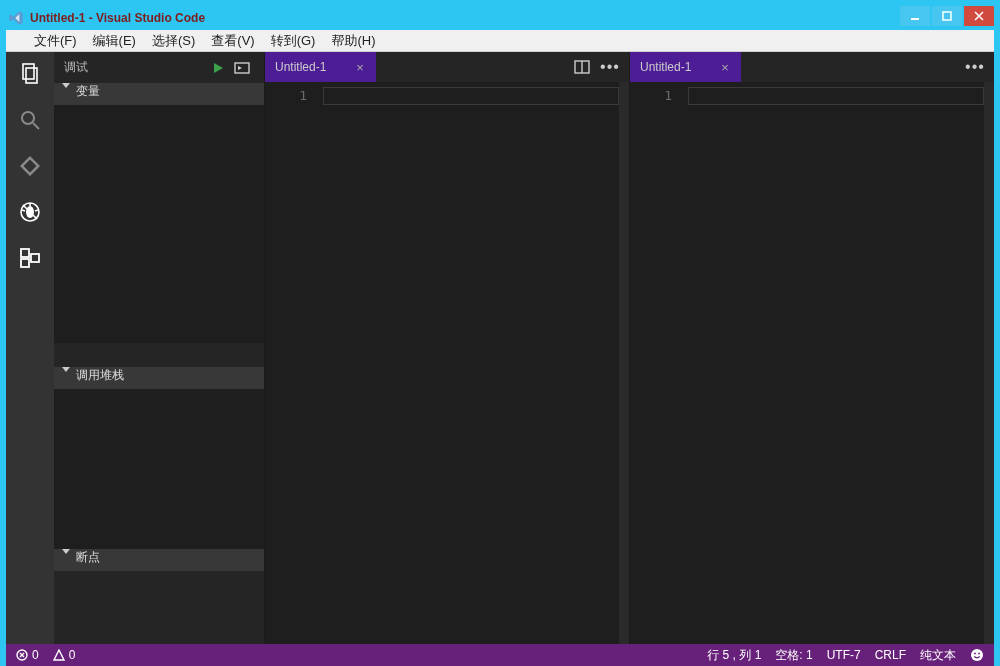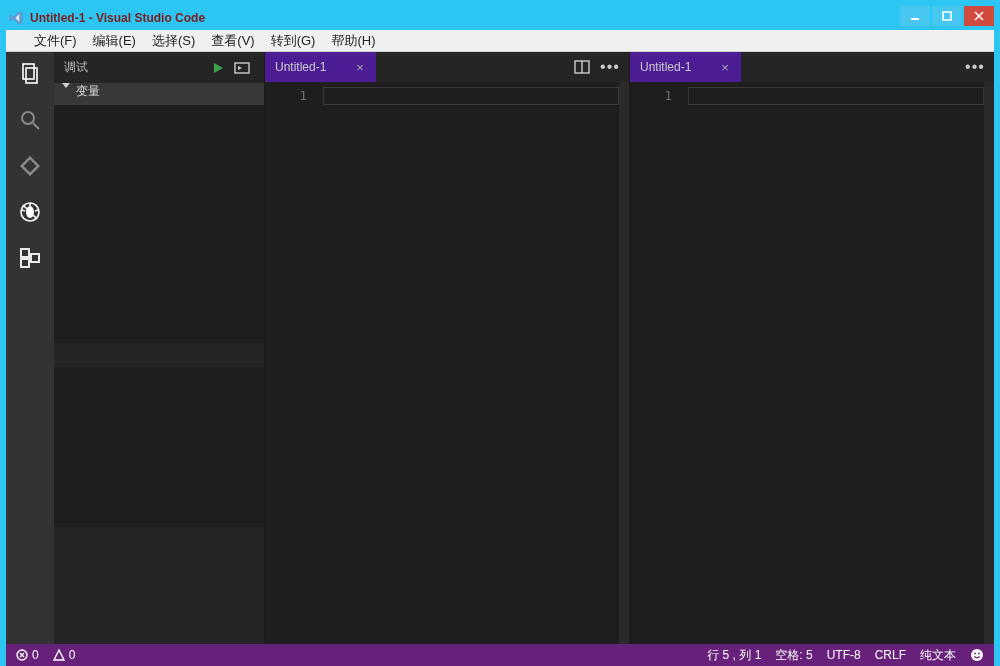--- a/index.html
+++ b/index.html
@@ -144,22 +144,30 @@
         </div>
 
         <div class="section-head">
             <span class="chev"></span>
             <span>变量</span>
           </div>
         <div id="sec-body-0" class="section-body"></div>
 
         <div id="sec-body-1" class="section-body"></div>
 
+        <div class="section-head">
+            <span class="chev"></span>
+            <span>调用堆栈</span>
+          </div>
         <div id="sec-body-2" class="section-body"></div>
 
+        <div class="section-head">
+            <span class="chev"></span>
+            <span>断点</span>
+          </div>
       </div>
 
       <div class="editor-group">
         <div class="tab-row">
           <div class="tab">
             <span>Untitled-1</span>
             <span class="x">×</span>
           </div>
           <div class="grow"></div>
           <div class="tab-actions">
@@ -211,22 +219,22 @@
         <span>0</span>
       </span>
       <span class="status-seg">
         <svg width="12" height="12" viewBox="0 0 12 12">
             <path d="M6 1l5 10H1z" fill="none" stroke="#fff" stroke-width="1.4"></path>
           </svg>
         <span>0</span>
       </span>
       <span class="spacer"></span>
       <span class="status-seg">行 5 , 列 1</span>
-      <span class="status-seg">空格: 5</span>
-      <span class="status-seg">UTF-8</span>
+      <span class="status-seg">空格: 1</span>
+      <span class="status-seg">UTF-7</span>
       <span class="status-seg">CRLF</span>
       <span class="status-seg">纯文本</span>
       <span class="status-seg">
         <svg class="smile" viewBox="0 0 14 14">
             <circle cx="7" cy="7" r="6" fill="#fff"></circle>
             <circle cx="5" cy="5.5" r="0.9" fill="#68217a"></circle>
             <circle cx="9" cy="5.5" r="0.9" fill="#68217a"></circle>
             <path d="M4.2 8.5q2.8 2.6 5.6 0" fill="none" stroke="#68217a" stroke-width="1.1"></path>
           </svg>
       </span>

